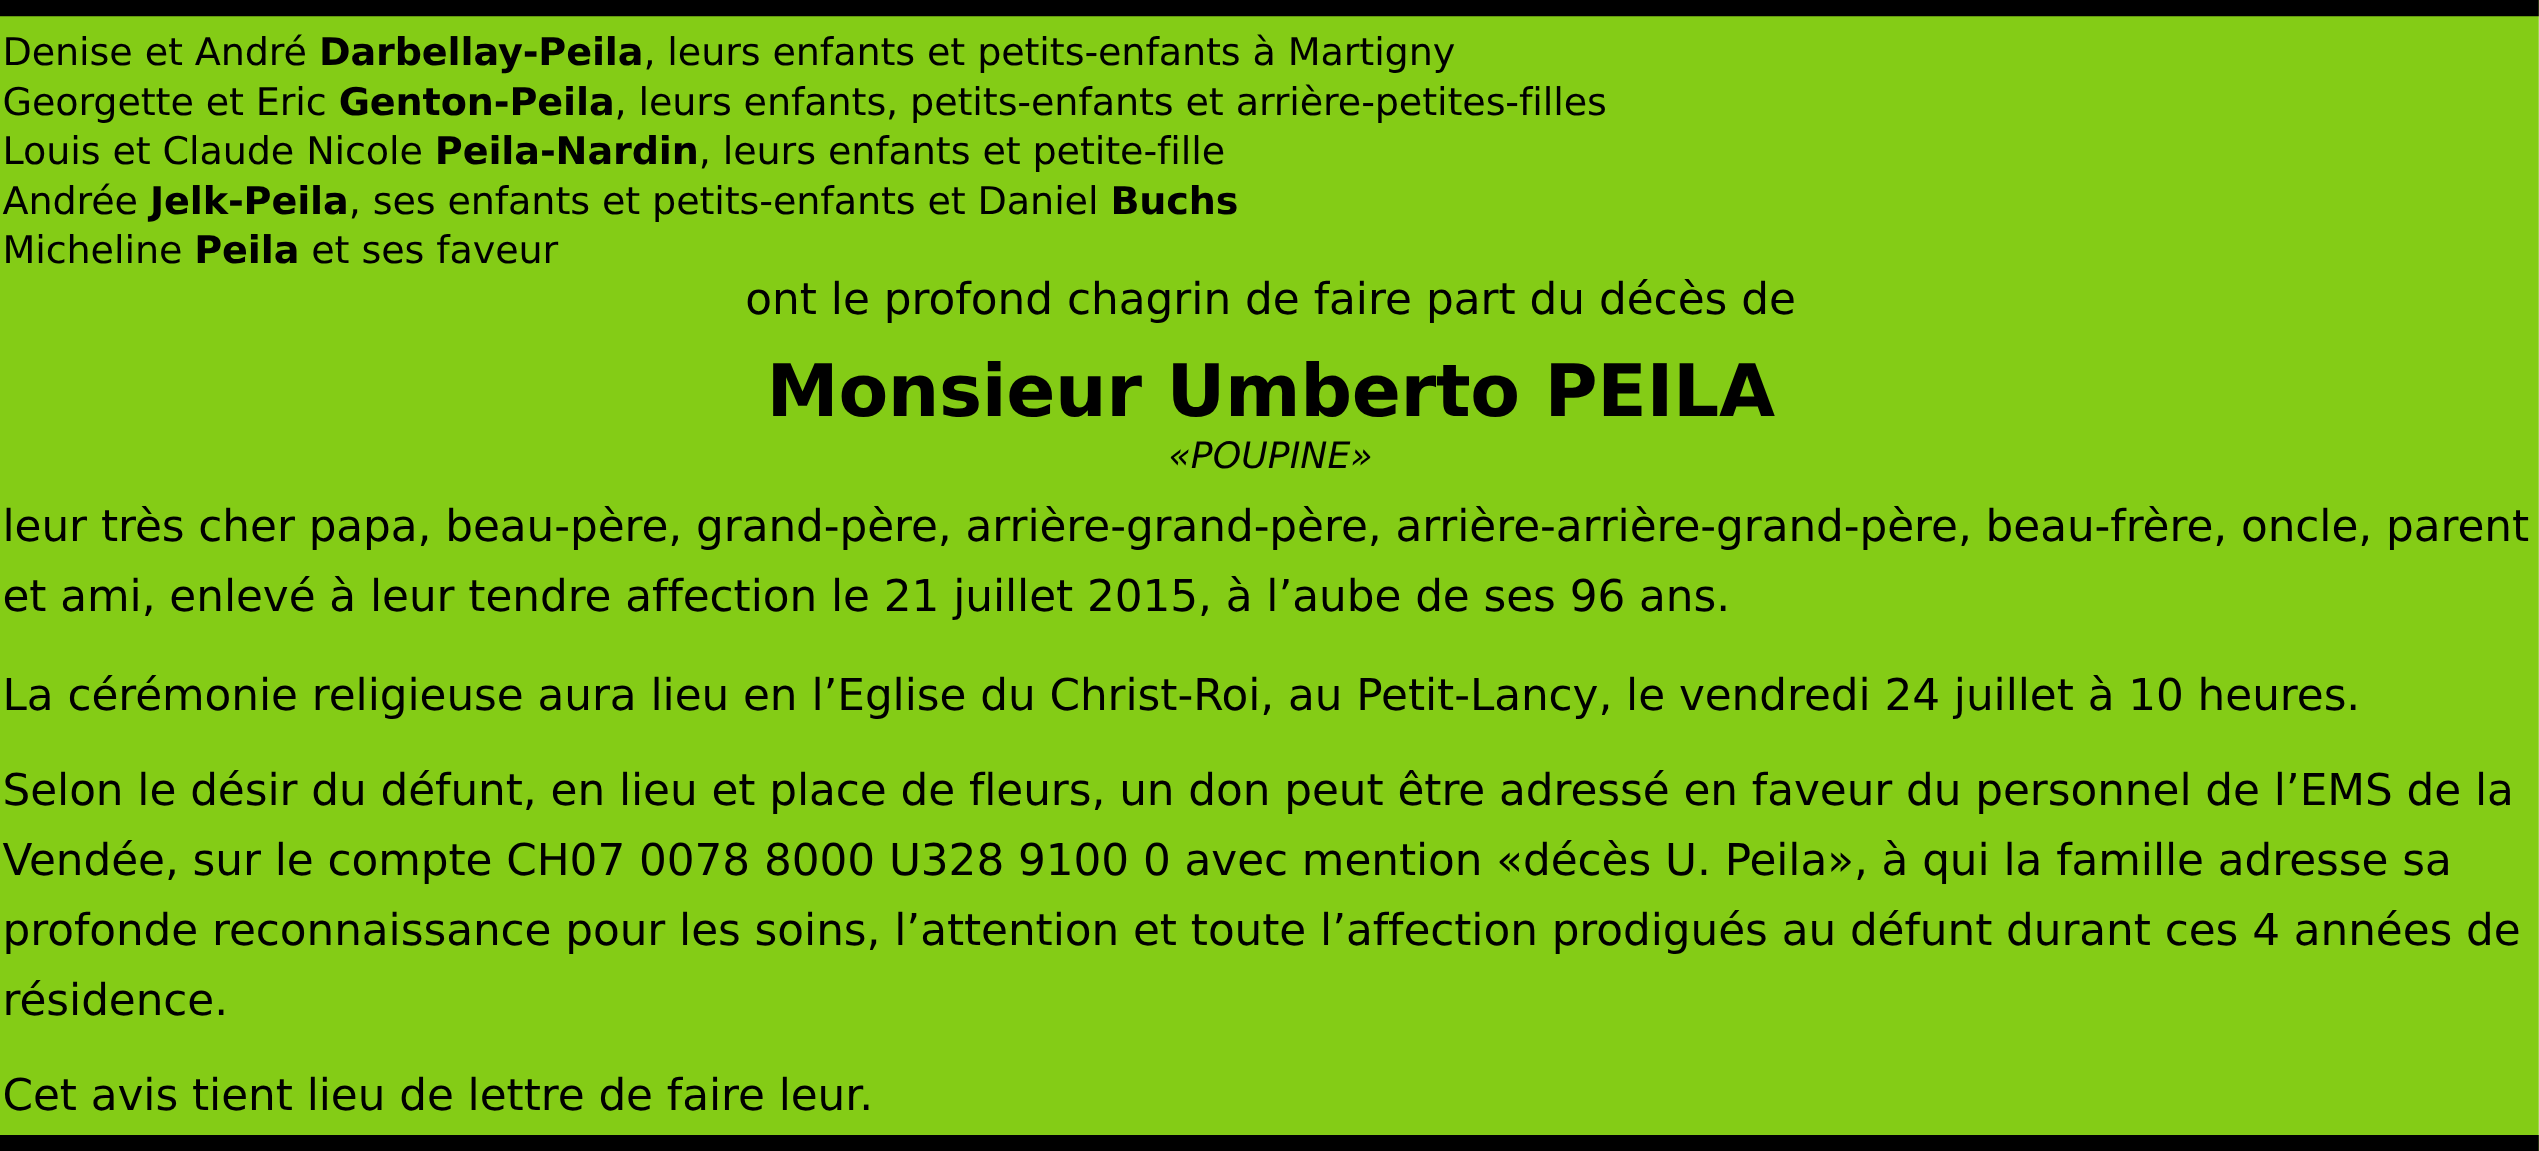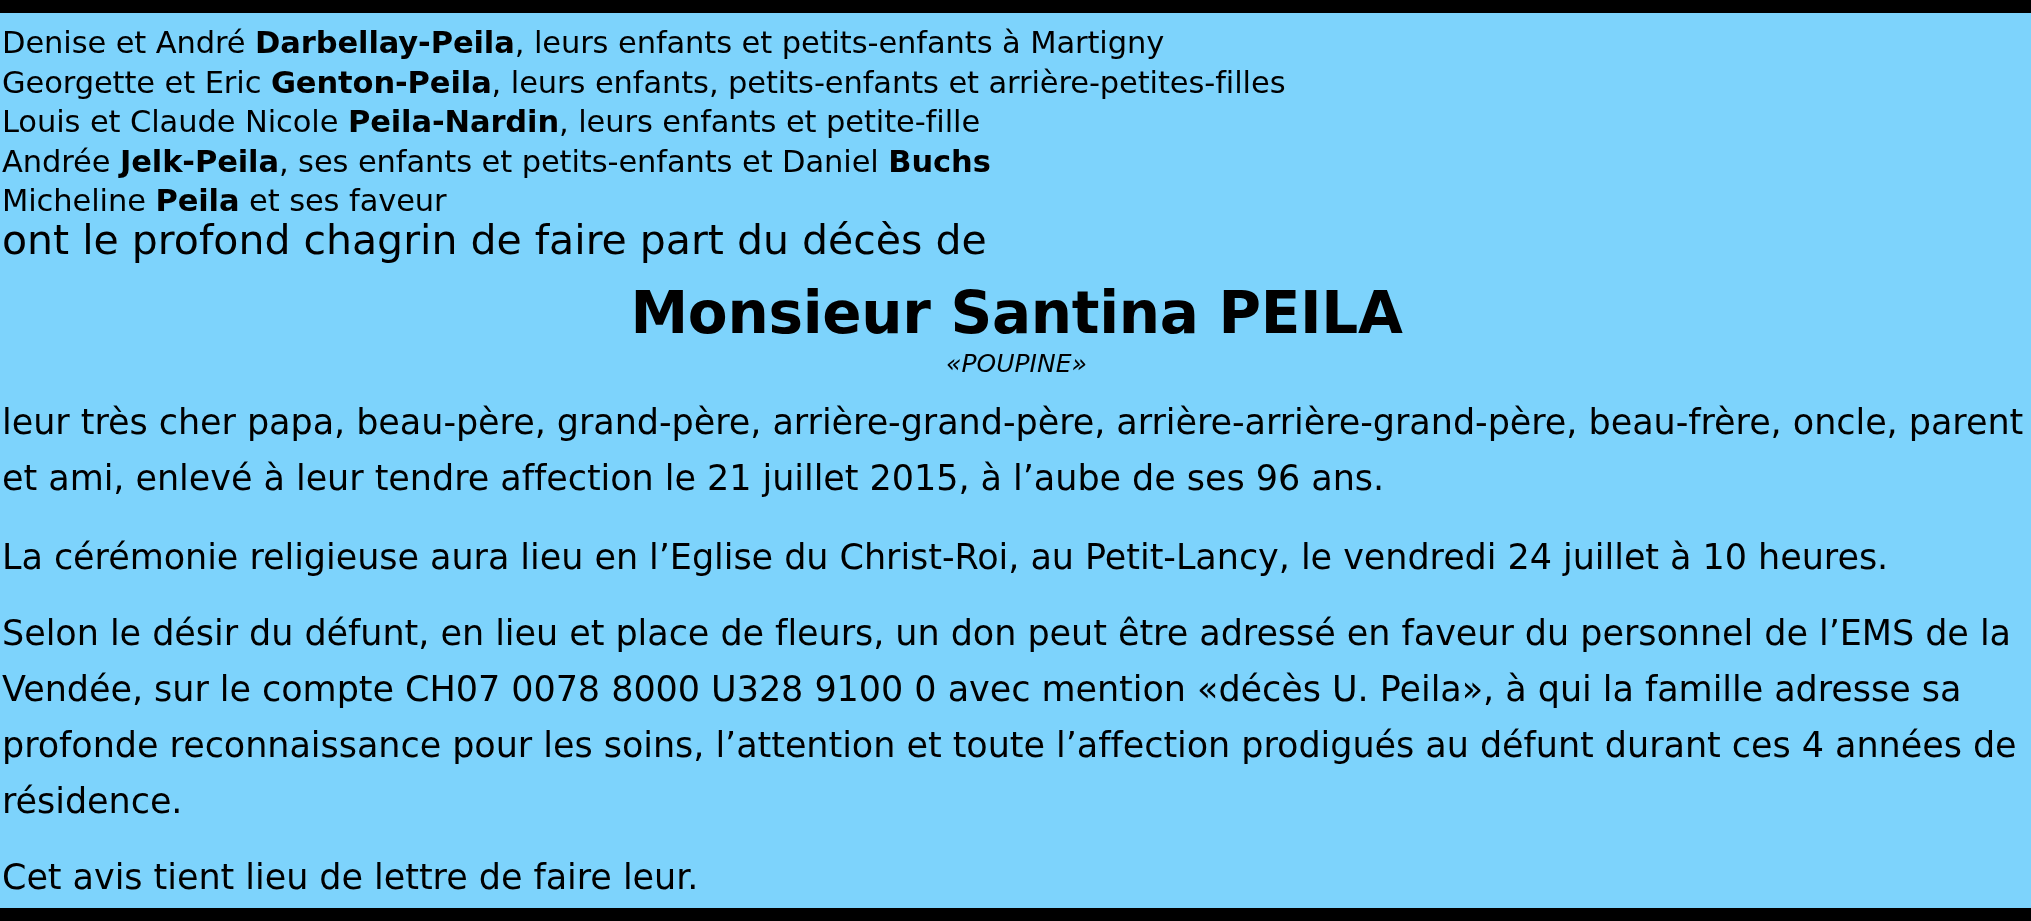--- a/index.html
+++ b/index.html
@@ -12,21 +12,21 @@
     height: 921px;
     font-family: "DejaVu Sans", sans-serif;
     color: #000000;
     overflow: hidden;
   }
   .notice {
     position: relative;
     width: 2031px;
     height: 921px;
     box-sizing: border-box;
-    background: #7dd3fc;
+    background: #84cc16;
   }
   .rule-top {
     position: absolute;
     top: 0;
     left: 0;
     width: 2031px;
     height: 13px;
     background: #000000;
   }
   .rule-bottom {
@@ -51,34 +51,35 @@
     line-height: 39.5px;
     letter-spacing: -0.1px;
   }
   .family-list .line {
     white-space: nowrap;
   }
   .family-list b {
     font-weight: bold;
   }
   .intro-line {
-    font-size: 41px;
+    font-size: 35px;
     line-height: 39.5px;
+    text-align: center;
   }
   .deceased-name {
     text-align: center;
     font-size: 58px;
     font-weight: bold;
     line-height: 62px;
     margin-top: 22px;
     letter-spacing: -0.3px;
   }
   .nickname {
     text-align: center;
-    font-size: 25px;
+    font-size: 29px;
     font-style: italic;
     line-height: 36px;
     margin-top: 2px;
   }
   .body-par {
     font-size: 35px;
     line-height: 56px;
     margin-top: 20px;
     letter-spacing: -0.05px;
   }
@@ -112,21 +113,21 @@
       <div class="line">
         <span>Andrée </span><b>Jelk-Peila</b><span>, ses enfants et petits-enfants et Daniel </span><b>Buchs</b>
       </div>
       <div class="line">
         <span>Micheline </span><b>Peila</b><span> et ses faveur</span>
       </div>
     </div>
 
     <div class="intro-line">ont le profond chagrin de faire part du décès de</div>
 
-    <div class="deceased-name">Monsieur Santina PEILA</div>
+    <div class="deceased-name">Monsieur Umberto PEILA</div>
 
     <div class="nickname">«POUPINE»</div>
 
     <div class="body-par first">leur très cher papa, beau-père, grand-père, arrière-grand-père, arrière-arrière-grand-père, beau-frère, oncle, parent et ami, enlevé à leur tendre affection le 21 juillet 2015, à l’aube de ses 96 ans.</div>
 
     <div class="body-par nowrap-par">La cérémonie religieuse aura lieu en l’Eglise du Christ-Roi, au Petit-Lancy, le vendredi 24 juillet à 10 heures.</div>
 
     <div class="body-par">Selon le désir du défunt, en lieu et place de fleurs, un don peut être adressé en faveur du personnel de l’EMS de la Vendée, sur le compte CH07 0078 8000 U328 9100 0 avec mention «décès U. Peila», à qui la famille adresse sa profonde reconnaissance pour les soins, l’attention et toute l’affection prodigués au défunt durant ces 4 années de résidence.</div>
 
     <div class="body-par">Cet avis tient lieu de lettre de faire leur.</div>

